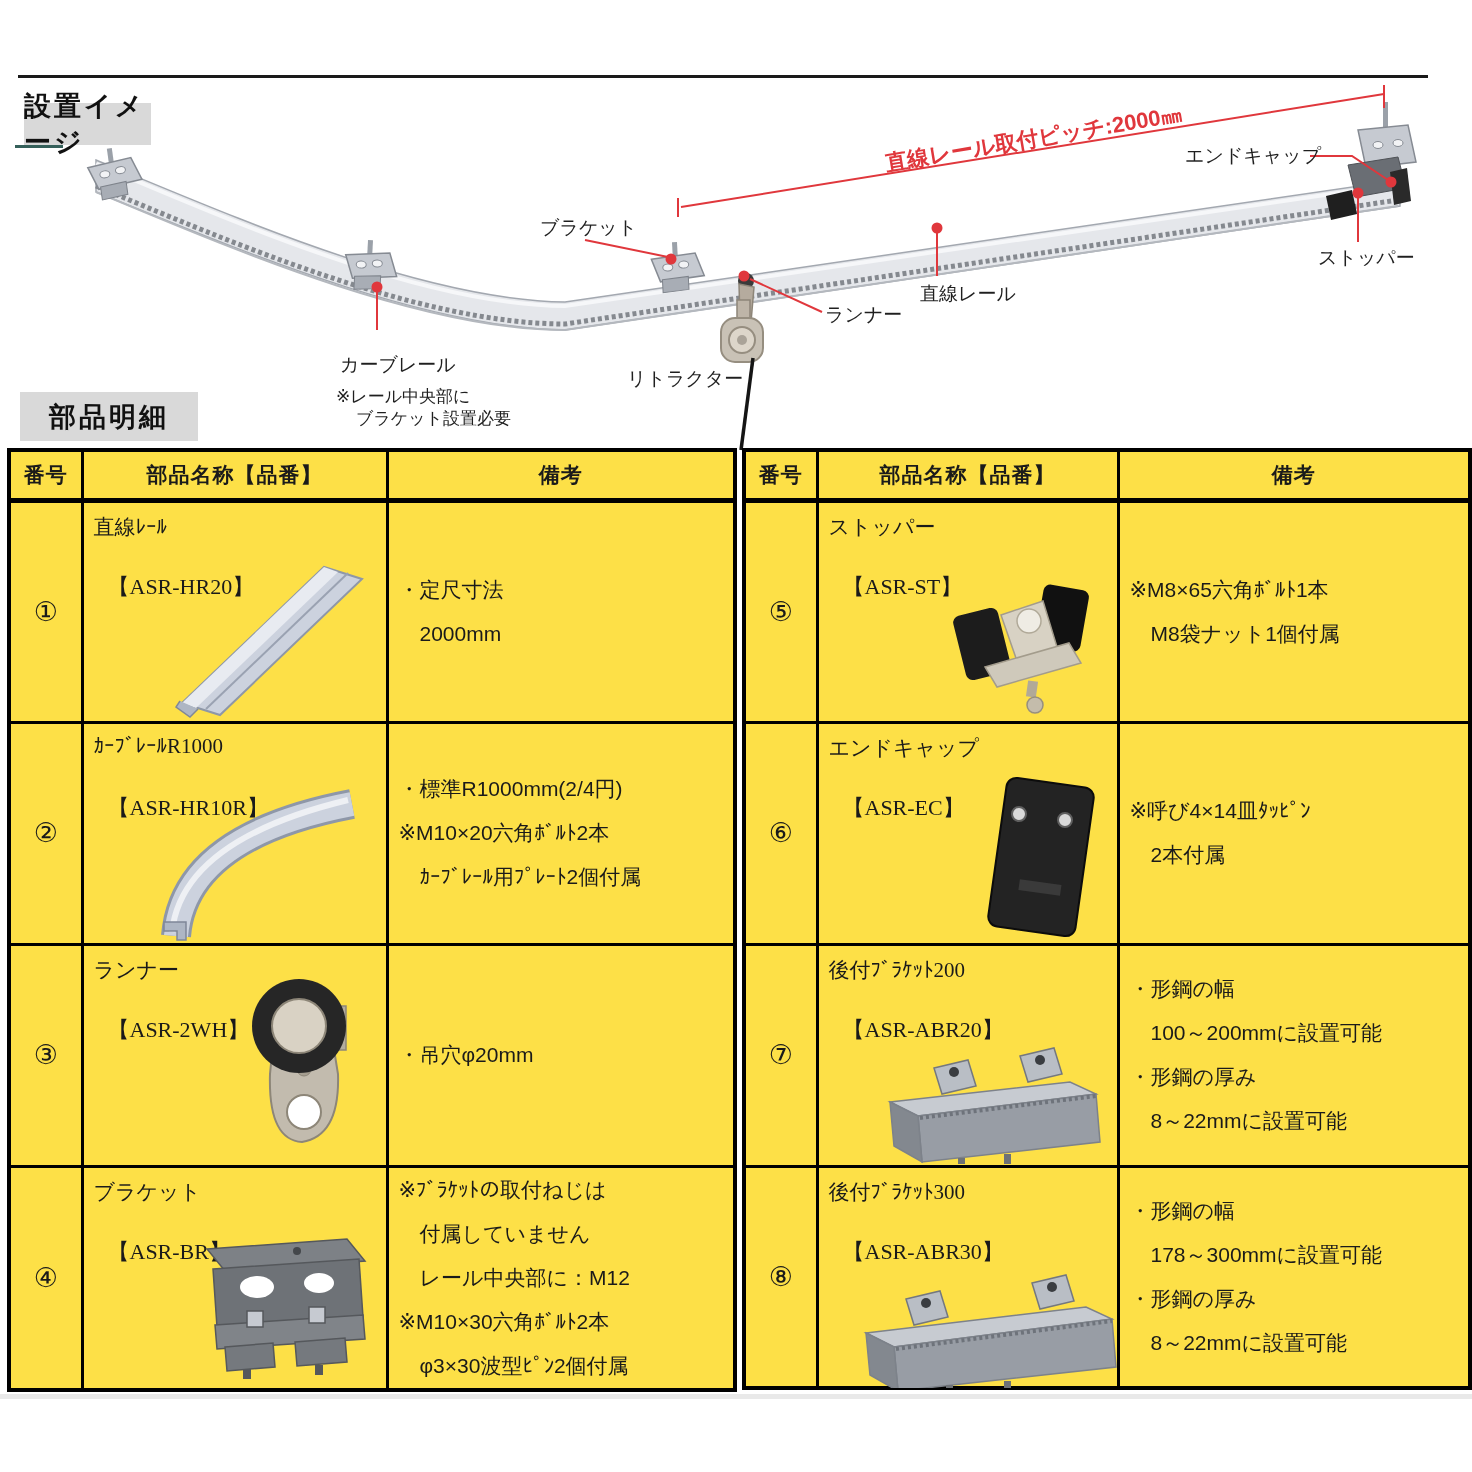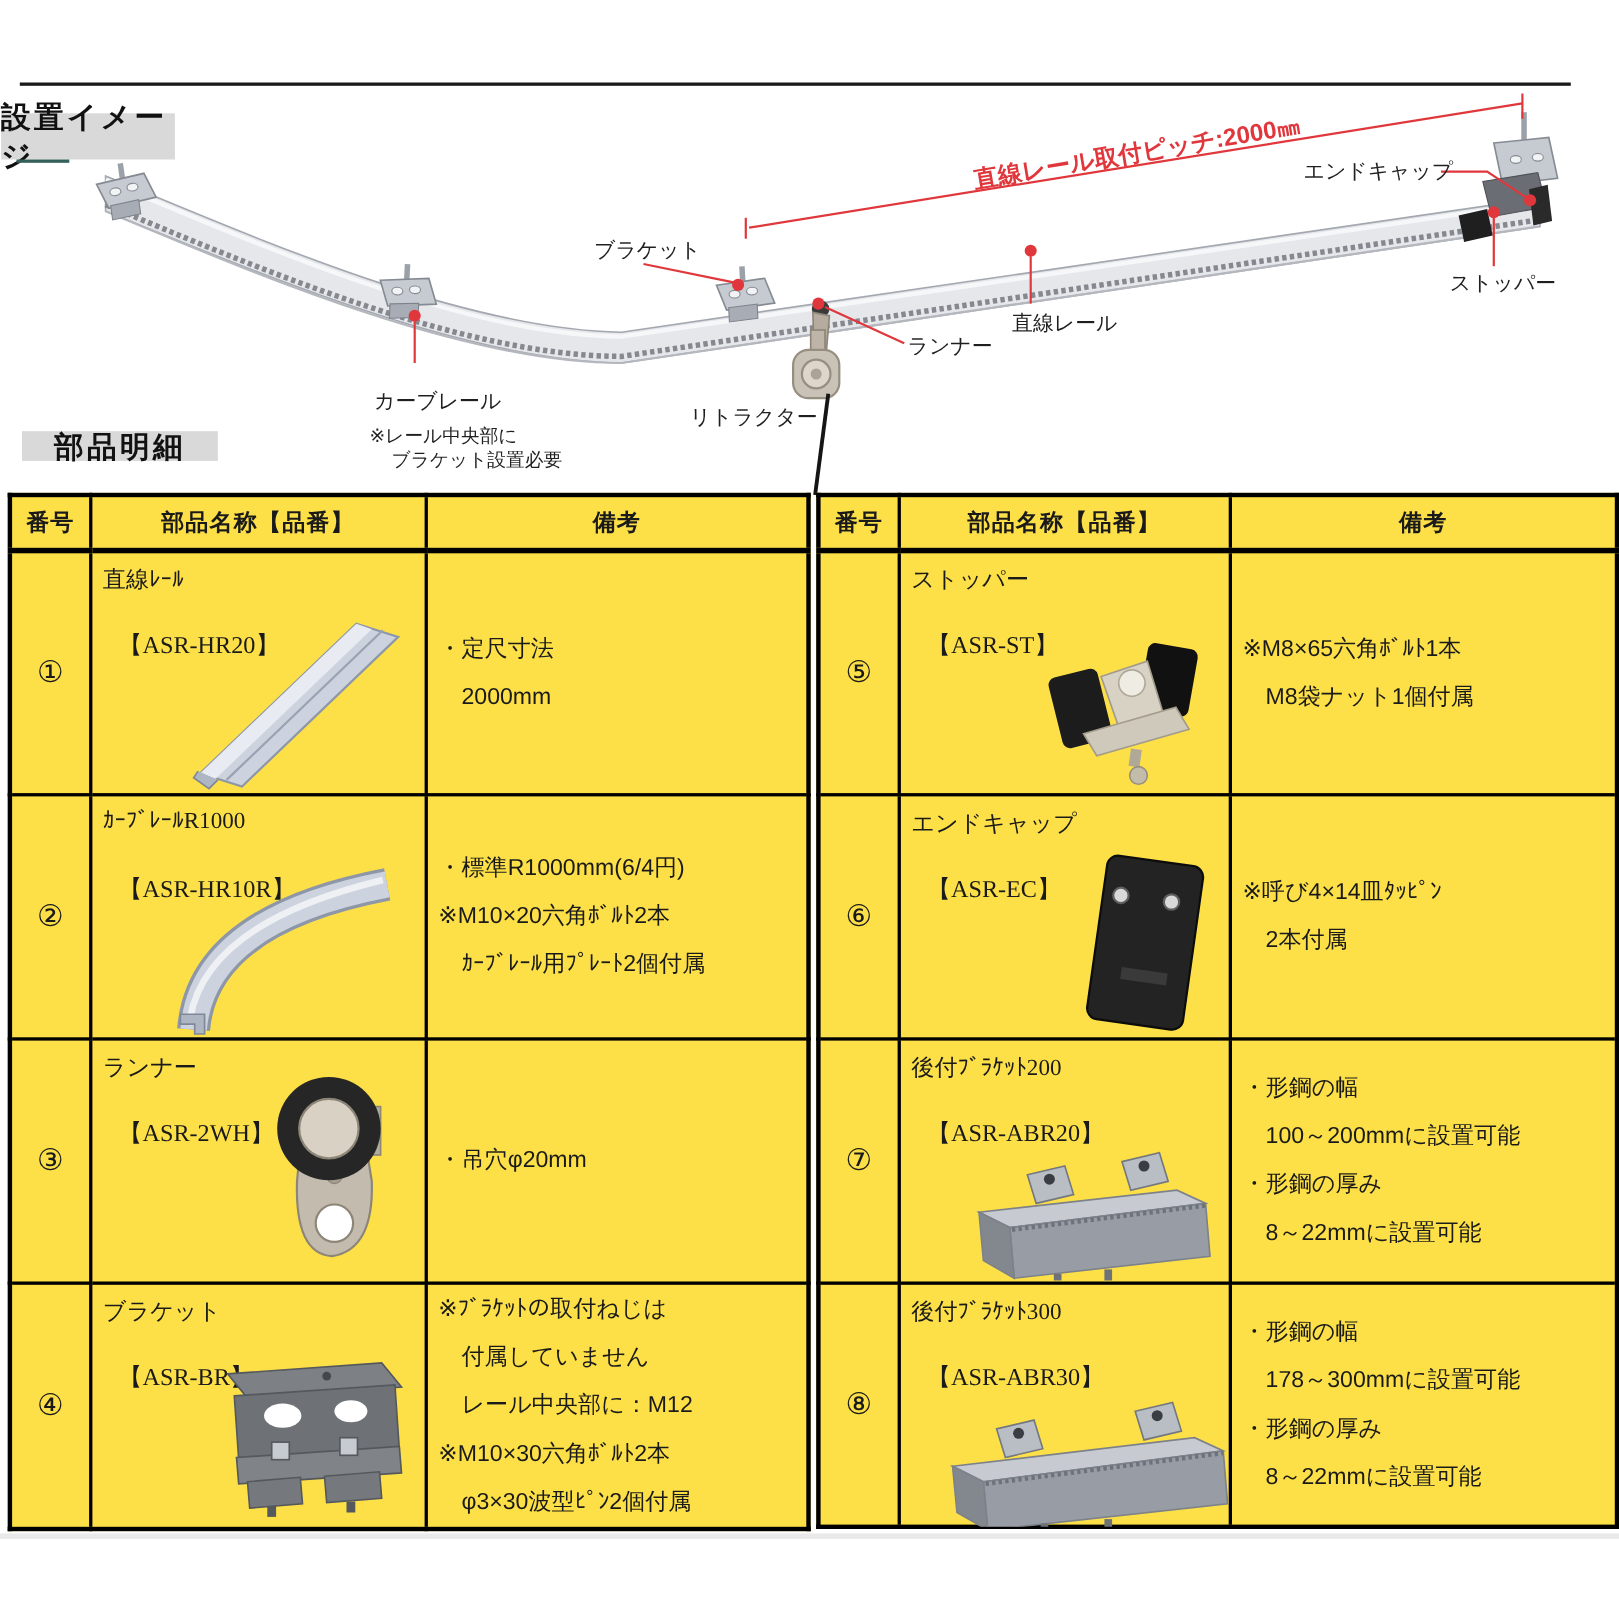--- a/index.html
+++ b/index.html
@@ -29,23 +29,23 @@
   .ln{font-size:21px;line-height:44px;white-space:pre;min-height:0;}
   .dlabel{font-size:19px;font-weight:500;fill:#1f1f1f;}
   .dlabel-s{font-size:17px;font-weight:500;fill:#1f1f1f;}
 </style>
 </head>
 <body>
 
 <div class="canvas">
 
   <div class="top-rule"></div>
-  <div class="sec-title" style="left:1px;top:103px;width:158px;height:42px">設置イメージ</div>
+  <div class="sec-title" style="left:24px;top:103px;width:127px;height:42px">設置イメージ</div>
   <div class="title-underline"></div>
-  <div class="sec-title" style="left:20px;top:392px;width:178px;height:27px">部品明細</div>
+  <div class="sec-title" style="left:20px;top:392px;width:178px;height:49px">部品明細</div>
 
   <svg class="diagram" width="1472" height="460" viewBox="0 0 1472 460">
     <defs>
       <g id="brk">
         <rect x="-2.5" y="-48" width="5" height="18" fill="#9ba1a9"></rect>
         <path d="M-24,-32 L20,-36 L28,-13 L-16,-9 Z" fill="#c6cad1" stroke="#868b93" stroke-width="1.5"></path>
         <ellipse cx="-8" cy="-23" rx="5" ry="3.5" fill="#f2f3f5" stroke="#868b93" stroke-width="1"></ellipse>
         <ellipse cx="8" cy="-25" rx="5" ry="3.5" fill="#f2f3f5" stroke="#868b93" stroke-width="1"></ellipse>
         <path d="M-14,-11 L12,-13 L12,0 L-14,2 Z" fill="#a8adb5" stroke="#7e838b" stroke-width="1"></path>
       </g>
@@ -166,21 +166,21 @@
         <div class="pcode">【ASR-HR10R】</div>
         <svg class="pimg" style="left:60px;top:48px" width="240" height="170" viewBox="0 0 240 170">
           <path d="M32,164 Q40,64 208,32" stroke="#8e97a8" stroke-width="30" fill="none"></path>
           <path d="M32,164 Q40,64 208,32" stroke="#ccd2de" stroke-width="24" fill="none"></path>
           <path d="M28,160 Q38,68 204,28" stroke="#eef0f4" stroke-width="6" fill="none"></path>
           <path d="M20,150 h22 v18 h-9 v-9 h-13 z" fill="#aeb6c4" stroke="#7f8798" stroke-width="1.5"></path>
         </svg>
       </td>
       <td class="nt">
             <div class="wrap">
-        <div class="ln">・標準R1000mm(6/4円)</div>
+        <div class="ln">・標準R1000mm(2/4円)</div>
         <div class="ln">※M10×20六角ﾎﾞﾙﾄ2本</div>
         <div class="ln">　ｶｰﾌﾞﾚｰﾙ用ﾌﾟﾚｰﾄ2個付属</div>
         <div class="ln"></div>
         <div class="ln"></div>
       </div>
           </td>
     </tr>
     <tr class="row">
       <td class="no">③</td>
       <td class="nm">

